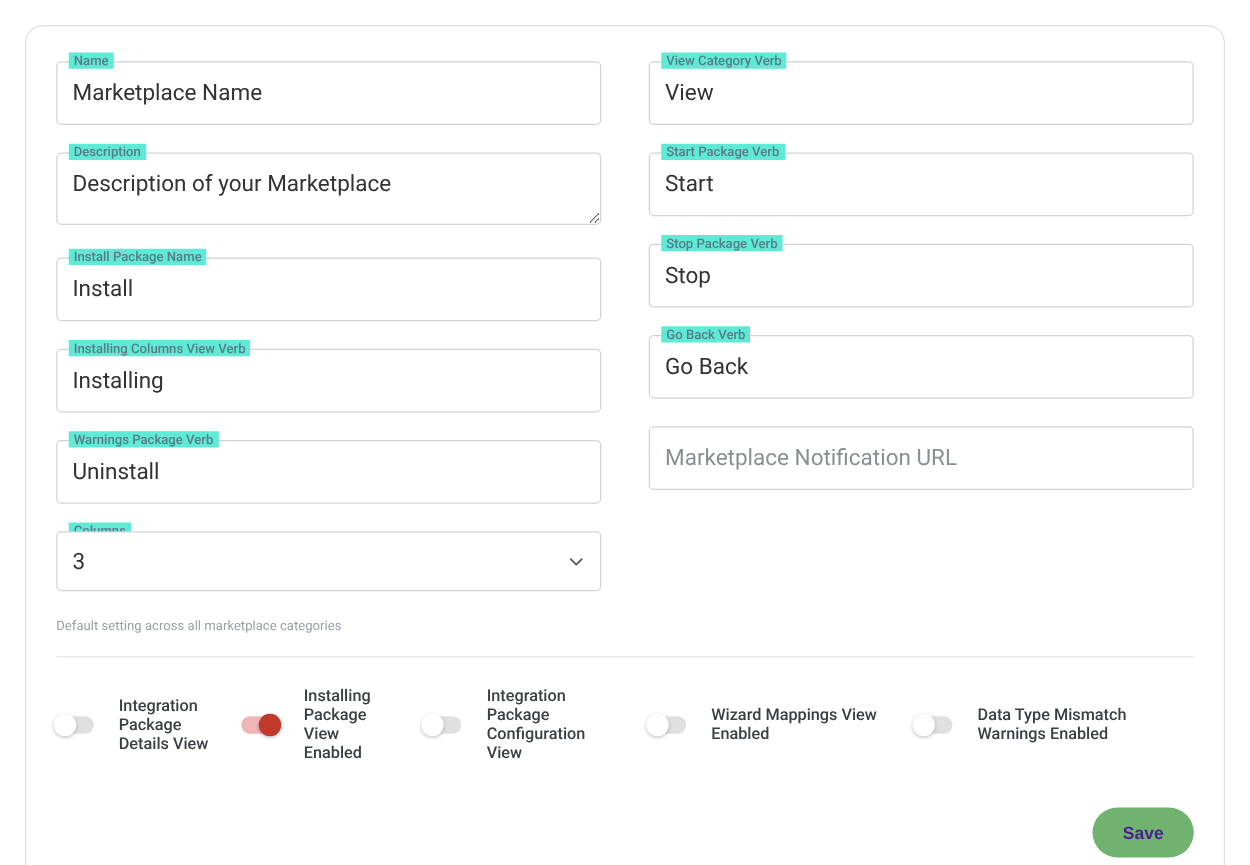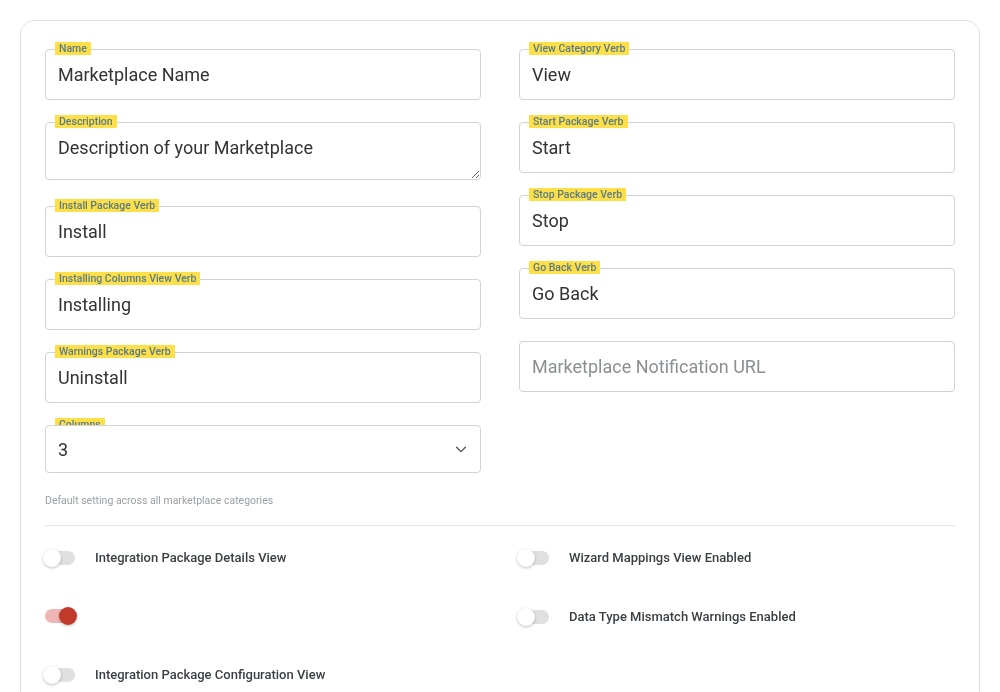--- a/index.html
+++ b/index.html
@@ -28,21 +28,21 @@
     flex-direction: column;
   }
   .field {
     position: relative;
     margin-bottom: 22px;
   }
   .field .floating-label {
     position: absolute;
     top: -7px;
     left: 10px;
-    background: #fde047;
+    background: #5eead4;
     padding: 0 4px;
     font-size: 10.5px;
     color: #5a7a8a;
     font-weight: 500;
     pointer-events: none;
   }
   .field input,
   .field textarea,
   .field .select {
     width: 100%;
@@ -90,22 +90,22 @@
     border-top: 1px solid #e6e6e6;
     margin: 12px 0 24px 0;
   }
   .toggles {
     display: flex;
     gap: 38px;
   }
   .toggle-col {
     flex: 1;
     display: flex;
-    flex-direction: column;
-    gap: 44px;
+    flex-direction: row;
+    gap: 26px;
   }
   .toggle-row {
     display: flex;
     align-items: center;
     gap: 20px;
   }
   .toggle {
     position: relative;
     width: 30px;
     height: 14px;
@@ -166,21 +166,21 @@
         <span class="floating-label">Name</span>
         <input type="text" value="Marketplace Name" style="">
       </div>
 
       <div class="field">
         <span class="floating-label">Description</span>
         <textarea style="">Description of your Marketplace</textarea>
       </div>
 
       <div class="field">
-        <span class="floating-label">Install Package Verb</span>
+        <span class="floating-label">Install Package Name</span>
         <input type="text" value="Install" style="">
       </div>
 
       <div class="field">
         <span class="floating-label">Installing Columns View Verb</span>
         <input type="text" value="Installing" style="">
       </div>
 
       <div class="field">
         <span class="floating-label">Warnings Package Verb</span>
@@ -240,20 +240,21 @@
       <div class="toggle-row">
         <div class="toggle">
             <div class="knob"></div>
           </div>
         <span class="toggle-label">Integration Package Details View</span>
       </div>
       <div class="toggle-row">
         <div class="toggle on">
             <div class="knob"></div>
           </div>
+        <span class="toggle-label">Installing Package View Enabled</span>
       </div>
       <div class="toggle-row">
         <div class="toggle">
             <div class="knob"></div>
           </div>
         <span class="toggle-label">Integration Package Configuration View</span>
       </div>
     </div>
 
     <div class="toggle-col">

